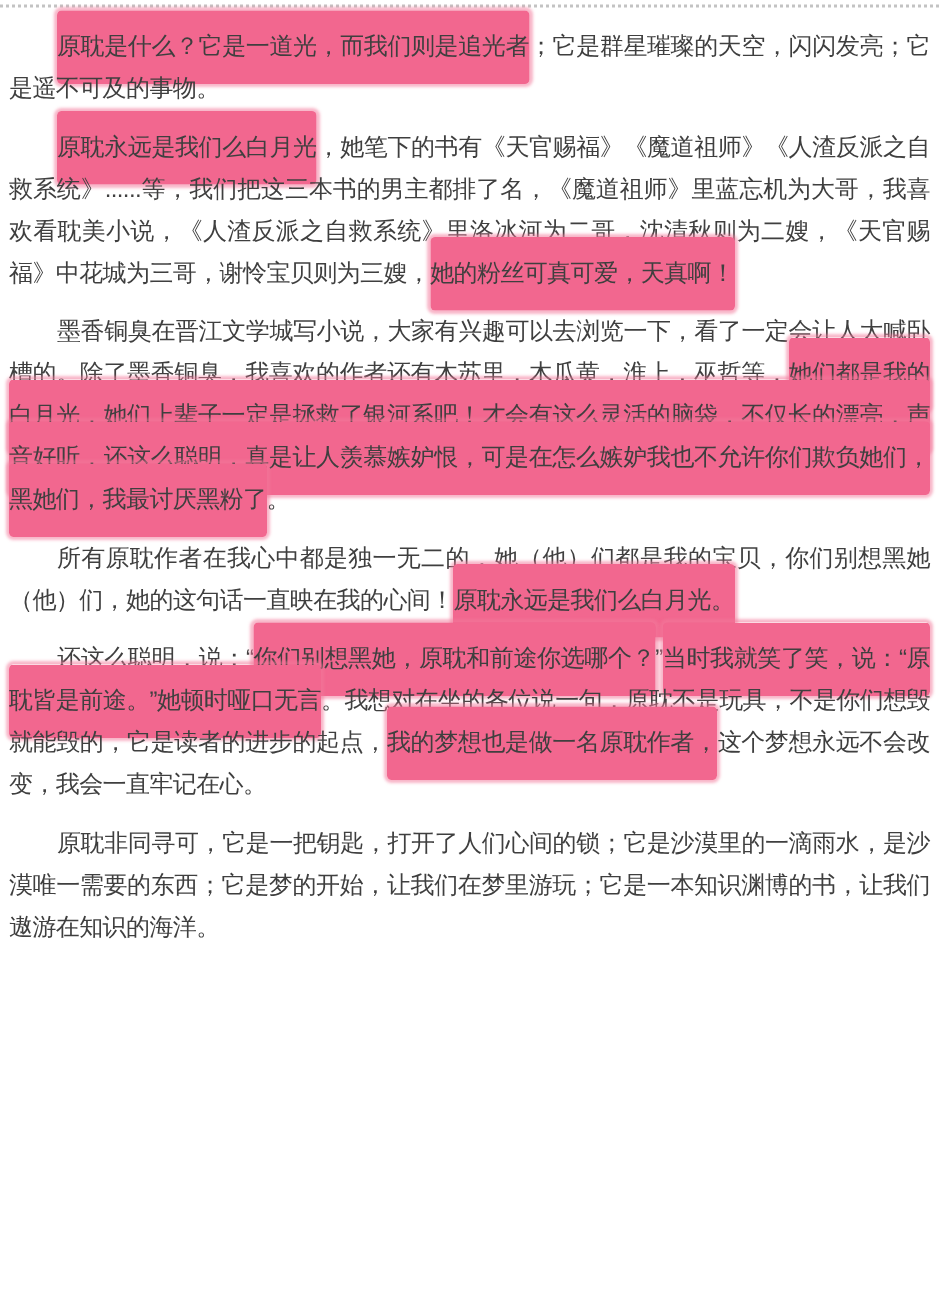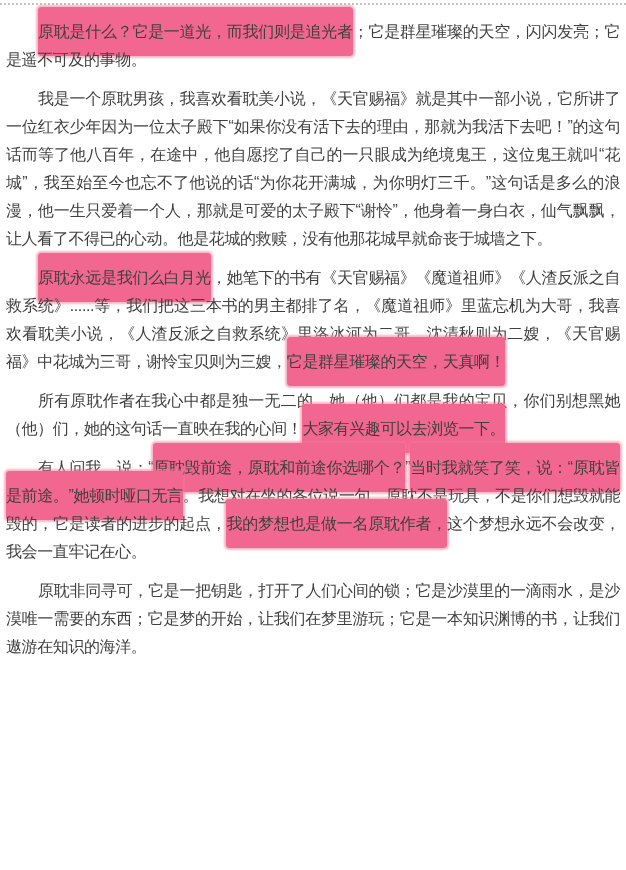--- a/index.html
+++ b/index.html
@@ -45,18 +45,18 @@
     -webkit-box-decoration-break:clone;
     box-decoration-break:clone;
   }
 </style>
 </head>
 <body>
 
 <hr class="top-divider">
 <div class="doc">
     <p><span class="hl">原耽是什么？它是一道光，而我们则是追光者</span><span>；它是群星璀璨的天空，闪闪发亮；它是遥不可及的事物。</span></p>
-    <p><span>我是一个原耽男孩，我喜欢看耽美小说，《天官赐福》就是其中一部小说，它所讲了一位红衣少年因为一位太子殿下“如果你没有活下去的理由，那就为我活下去吧！”的这句话而等了他八百年，在途中，他自愿挖了自己的一只眼成为绝境鬼王，这位鬼王就叫“花城”，我至始至今也忘不了他说的话“为你花开满城，为你明灯三千。”这句话是多么的浪漫，他一生只爱着一个人，那就是可爱的太子殿下“谢怜”，他身着一身白衣，仙气飘飘，让人看了不得已的心动。他是花城的救赎，没有他那花城早就命丧于城墙之下。</span></p>
-    <p><span class="hl">原耽永远是我们么白月光</span><span>，她笔下的书有《天官赐福》《魔道祖师》《人渣反派之自救系统》......等，我们把这三本书的男主都排了名，《魔道祖师》里蓝忘机为大哥，我喜欢看耽美小说，《人渣反派之自救系统》里洛冰河为二哥，沈清秋则为二嫂，《天官赐福》中花城为三哥，谢怜宝贝则为三嫂，</span><span class="hl">它是群星璀璨的天空，天真啊！</span></p>
-    <p><span>所有原耽作者在我心中都是独一无二的，她（他）们都是我的宝贝，你们别想黑她（他）们，她的这句话一直映在我的心间！</span><span class="hl">大家有兴趣可以去浏览一下。</span></p>
-    <p><span>有人问我，说：“</span><span class="hl">原耽毁前途，原耽和前途你选哪个？</span><span>”</span><span class="hl">当时我就笑了笑，说：“原耽皆是前途。”她顿时哑口无言</span><span>。我想对在坐的各位说一句，原耽不是玩具，不是你们想毁就能毁的，它是读者的进步的起点，</span><span class="hl">我的梦想也是做一名原耽作者，</span><span>这个梦想永远不会改变，我会一直牢记在心。</span></p>
+    <p><span class="hl">原耽永远是我们么白月光</span><span>，她笔下的书有《天官赐福》《魔道祖师》《人渣反派之自救系统》......等，我们把这三本书的男主都排了名，《魔道祖师》里蓝忘机为大哥，我喜欢看耽美小说，《人渣反派之自救系统》里洛冰河为二哥，沈清秋则为二嫂，《天官赐福》中花城为三哥，谢怜宝贝则为三嫂，</span><span class="hl">她的粉丝可真可爱，天真啊！</span></p>
+    <p><span>墨香铜臭在晋江文学城写小说，大家有兴趣可以去浏览一下，看了一定会让人大喊卧槽的。除了墨香铜臭，我喜欢的作者还有木苏里，木瓜黄，淮上，巫哲等，</span><span class="hl">她们都是我的白月光，她们上辈子一定是拯救了银河系吧！才会有这么灵活的脑袋，不仅长的漂亮，声音好听，还这么聪明，真是让人羡慕嫉妒恨，可是在怎么嫉妒我也不允许你们欺负她们，黑她们，我最讨厌黑粉了</span><span>。</span></p>
+    <p><span>所有原耽作者在我心中都是独一无二的，她（他）们都是我的宝贝，你们别想黑她（他）们，她的这句话一直映在我的心间！</span><span class="hl">原耽永远是我们么白月光。</span></p>
+    <p><span>还这么聪明，说：“</span><span class="hl">你们别想黑她，原耽和前途你选哪个？</span><span>”</span><span class="hl">当时我就笑了笑，说：“原耽皆是前途。”她顿时哑口无言</span><span>。我想对在坐的各位说一句，原耽不是玩具，不是你们想毁就能毁的，它是读者的进步的起点，</span><span class="hl">我的梦想也是做一名原耽作者，</span><span>这个梦想永远不会改变，我会一直牢记在心。</span></p>
     <p><span>原耽非同寻可，它是一把钥匙，打开了人们心间的锁；它是沙漠里的一滴雨水，是沙漠唯一需要的东西；它是梦的开始，让我们在梦里游玩；它是一本知识渊博的书，让我们遨游在知识的海洋。</span></p>
   </div>
 
 </body></html>

